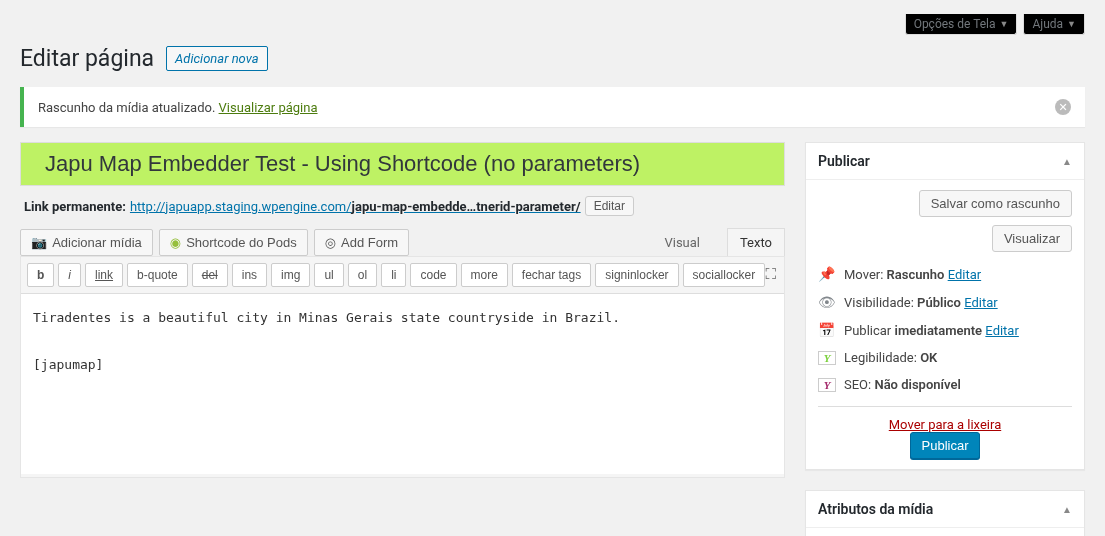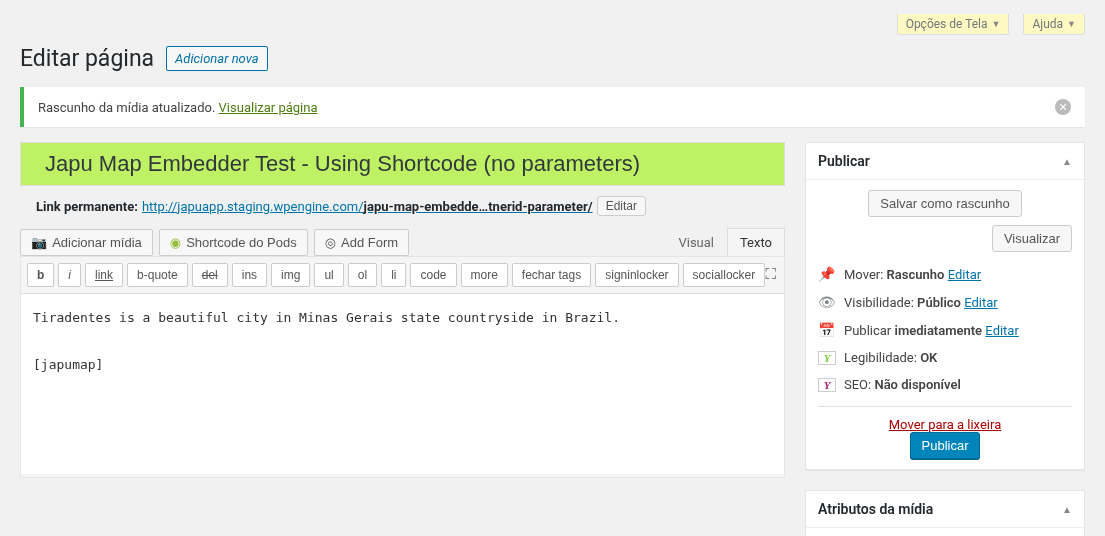--- a/index.html
+++ b/index.html
@@ -1,56 +1,56 @@
 <!DOCTYPE html>
 <html><head>
 <meta charset="utf-8">
 <style>
 * { box-sizing: border-box; margin: 0; padding: 0; }
 body { font-family: -apple-system, BlinkMacSystemFont, "Segoe UI", Roboto, sans-serif; background: #f1f1f1; font-size: 13px; color: #444; }
 .wrap { padding: 10px 20px 0 20px; }
 .top-bar { display: flex; justify-content: flex-end; gap: 6px; padding: 4px 0; }
-.top-tab { background: #fef9c3; border: 1px solid #ddd; border-top: none; padding: 3px 8px; font-size: 12px; color: #72777c; cursor: pointer; border-radius: 0 0 3px 3px; display:flex; align-items:center; gap:4px;margin-left:8px;}
+.top-tab { background: #000000; border: 1px solid #ddd; border-top: none; padding: 3px 8px; font-size: 12px; color: #72777c; cursor: pointer; border-radius: 0 0 3px 3px; display:flex; align-items:center; gap:4px;}
 .top-tab .arrow { font-size: 9px; color: #888;}
 h1.page-title { font-size: 23px; font-weight: 400; color: #23282d; display: inline-block; margin: 0 6px 0 0;}
 .header-row { display: flex; align-items: center; gap: 6px; margin: 6px 0 15px; }
 .add-new { border: 1px solid #0073aa; color: #0073aa; background: #f7f7f7; padding: 4px 8px; font-size: 13px; text-decoration: none; border-radius: 2px; cursor:pointer;font-style:italic;}
 .notice { background: #fff; border-left: 4px solid #46b450; box-shadow: 0 1px 1px rgba(0,0,0,.04); padding: 12px 14px; margin-bottom: 15px; display:flex; justify-content:space-between; align-items:center;}
 .notice a { color: #4d7c0f; text-decoration: underline; }
 .dismiss { width: 16px; height: 16px; border-radius: 50%; background: #bbb; color: #fff; display: inline-flex; align-items: center; justify-content: center; font-size: 11px; cursor: pointer; }
 .columns { display: flex; gap: 20px; }
 .col-main { flex: 1; min-width:0;}
 .col-side { width: 280px; }
 .title-input { width: 100%; font-size: 22px; padding: 8px 24px; border: 1px solid #ddd; background: #bef264; color: #32373c; }
-.permalink-row { margin: 10px 16px 12px; font-size: 13px; color: #666; display:flex; align-items:center; gap:4px; flex-wrap:wrap;}
+.permalink-row { margin: 10px 4px 12px; font-size: 13px; color: #666; display:flex; align-items:center; gap:4px; flex-wrap:wrap;}
 .permalink-row strong { color: #23282d; }
 .permalink-row a { color: #0073aa; text-decoration: underline; word-break:break-all;}
 .btn-small { background: #f7f7f7; border: 1px solid #ccc; color: #555; padding: 2px 8px; font-size: 12px; border-radius: 3px; cursor:pointer;}
 .media-row { display: flex; gap: 6px; margin-bottom: 0; align-items:center;}
 .media-btn { background: #f7f7f7; border: 1px solid #ccc; color: #555; padding: 5px 10px; font-size: 13px; border-radius: 2px; cursor:pointer; display:flex; align-items:center; gap:5px;}
 .editor-box { border: 1px solid #e5e5e5; background: #f5f5f5; }
 .editor-top { display:flex; justify-content:space-between; align-items:flex-end;}
-.editor-tabs { display: flex; }
+.editor-tabs { display: flex; gap: 14px; }
 .editor-tab { padding: 6px 12px; font-size: 13px; color: #555; cursor: pointer; border: 1px solid transparent; border-bottom:none;}
 .editor-tab.active { background: #f5f5f5; border-color: #ddd; color: #333;}
 .editor-tab:not(.active){ color: #666;}
 .toolbar { background: #f5f5f5; padding: 6px; display: flex; flex-wrap: wrap; gap: 4px; border-bottom: 1px solid #ddd; position:relative;}
 .tb-btn { background: #fff; border: 1px solid #ccc; color: #555; padding: 4px 9px; font-size: 12px; border-radius: 2px; cursor:pointer;}
 .tb-btn.b { font-weight:bold;}
 .tb-btn.i { font-style:italic;}
 .tb-btn.u { text-decoration:underline;}
 .tb-btn.s { text-decoration:line-through;}
 .expand-icon { position:absolute; right:8px; top:8px; font-size:15px; color:#666; cursor:pointer;}
 .editor-area { width: 100%; min-height: 180px; border: none; background: #fff; padding: 12px; font-family: Menlo, Consolas, monospace; font-size: 13px; line-height: 1.8; resize:none; outline:none; color:#333;}
 .postbox { background: #fff; border: 1px solid #e5e5e5; box-shadow: 0 1px 1px rgba(0,0,0,.04); margin-bottom: 20px; }
 .postbox-header { padding: 10px 12px; border-bottom: 1px solid #eee; display: flex; justify-content: space-between; align-items: center; cursor:pointer;}
 .postbox-header h2 { font-size: 14px; font-weight: 600; color: #23282d; }
 .toggle-arrow { font-size: 10px; color: #888; }
 .postbox-body { padding: 10px 12px; }
-.save-row { display:flex; justify-content:center; margin-bottom:8px; align-items:flex-start;}
+.save-row { display:flex; justify-content:flex-end; margin-bottom:8px; align-items:flex-start;}
 .btn { background: #f7f7f7; border: 1px solid #ccc; color: #555; padding: 5px 11px; font-size: 13px; border-radius: 3px; cursor:pointer;}
 .btn-primary { background: #0085ba; border-color: #006799; color: #fff; box-shadow: 0 1px 0 #006799;}
 .meta-row { display: flex; align-items: center; gap: 8px; padding: 6px 0; font-size: 13px;}
 .meta-icon { width: 18px; text-align:center; color: #82878c; font-size:14px;}
 .meta-row a { color: #0073aa; text-decoration: underline; }
 .meta-row .bold { font-weight: 600; }
 .publish-actions { border-top: 1px solid #ddd; padding: 10px 0 0; margin-top:8px; display: flex; justify-content: space-between; align-items: center; flex-direction: column; }
 .trash-link { color: #a00; text-decoration: underline; font-size:13px; cursor:pointer;}
 .yoast-y { font-family: Georgia, serif; font-style:italic; font-weight:bold; color: #a4286a; border:1px solid #ccc; padding:0 3px; font-size:11px;}
 .yoast-y.green { color: #7ad03a;}

